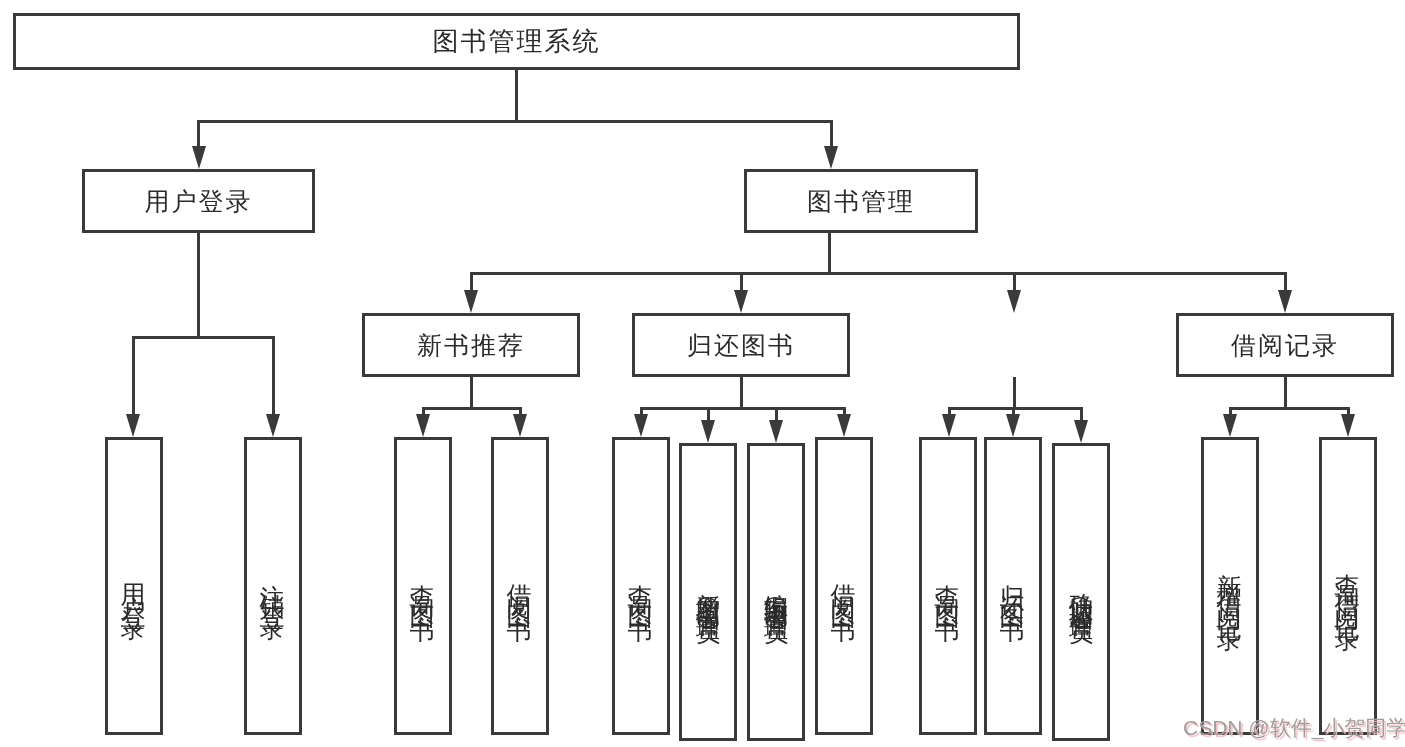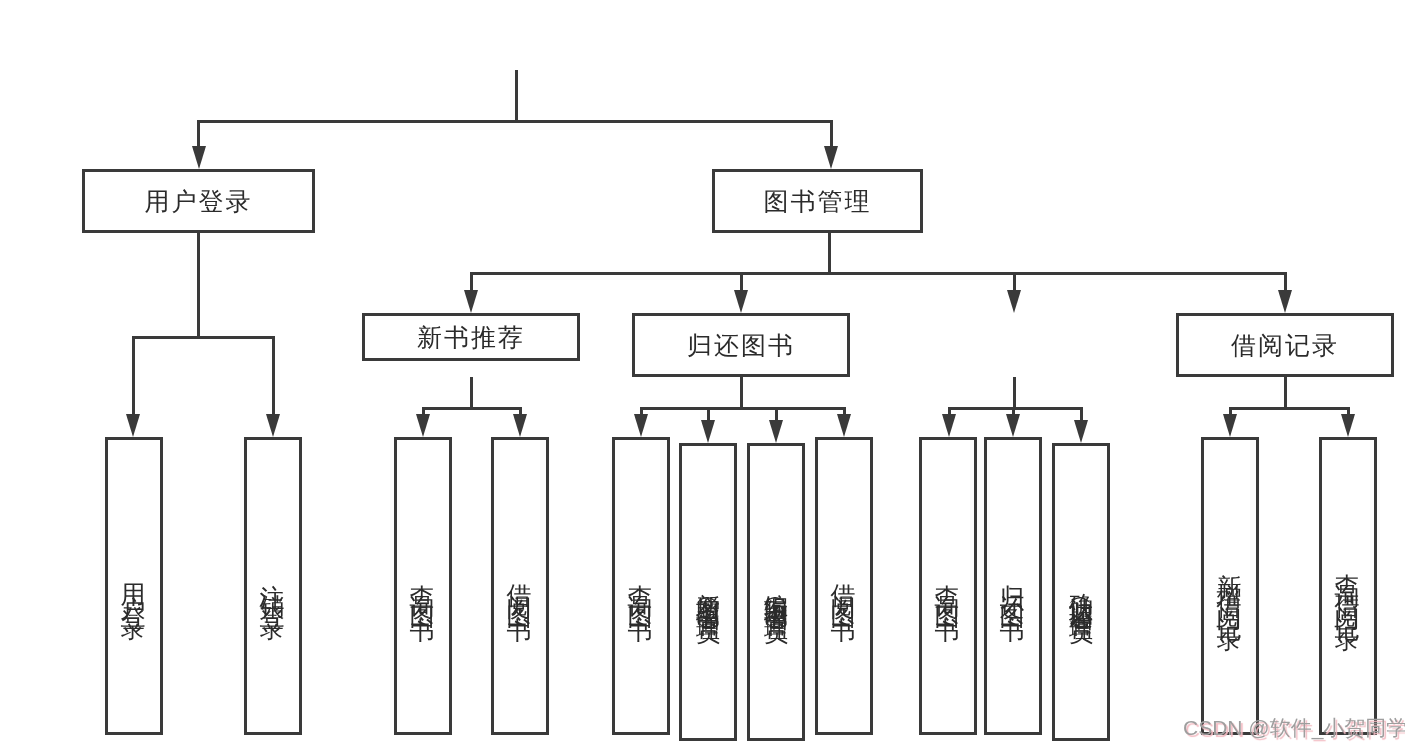--- a/index.html
+++ b/index.html
@@ -54,30 +54,33 @@
     color:var(--watermark-text);
     text-shadow:2px 2px 1px var(--watermark-shadow);
     white-space:nowrap;
   }
 </style>
 </head>
 <body>
 
 <div id="canvas">
 
+  <div class="box" style="left:13px;top:13px;width:1007px;height:57px;">
+    <span class="hlabel root-label">图书管理系统</span>
+  </div>
 
   <div class="box" style="left:82px;top:169px;width:233px;height:64px;">
     <span class="hlabel">用户登录</span>
   </div>
 
-  <div class="box" style="left:712px;top:169px;width:211px;height:64px;">
+  <div class="box" style="left:744px;top:169px;width:234px;height:64px;">
     <span class="hlabel">图书管理</span>
   </div>
 
-  <div class="box" style="left:362px;top:313px;width:218px;height:48px;">
+  <div class="box" style="left:362px;top:313px;width:218px;height:64px;">
     <span class="hlabel">新书推荐</span>
   </div>
 
   <div class="box" style="left:632px;top:313px;width:218px;height:64px;">
     <span class="hlabel">归还图书</span>
   </div>
 
 
   <div class="box" style="left:1176px;top:313px;width:218px;height:64px;">
     <span class="hlabel">借阅记录</span>

